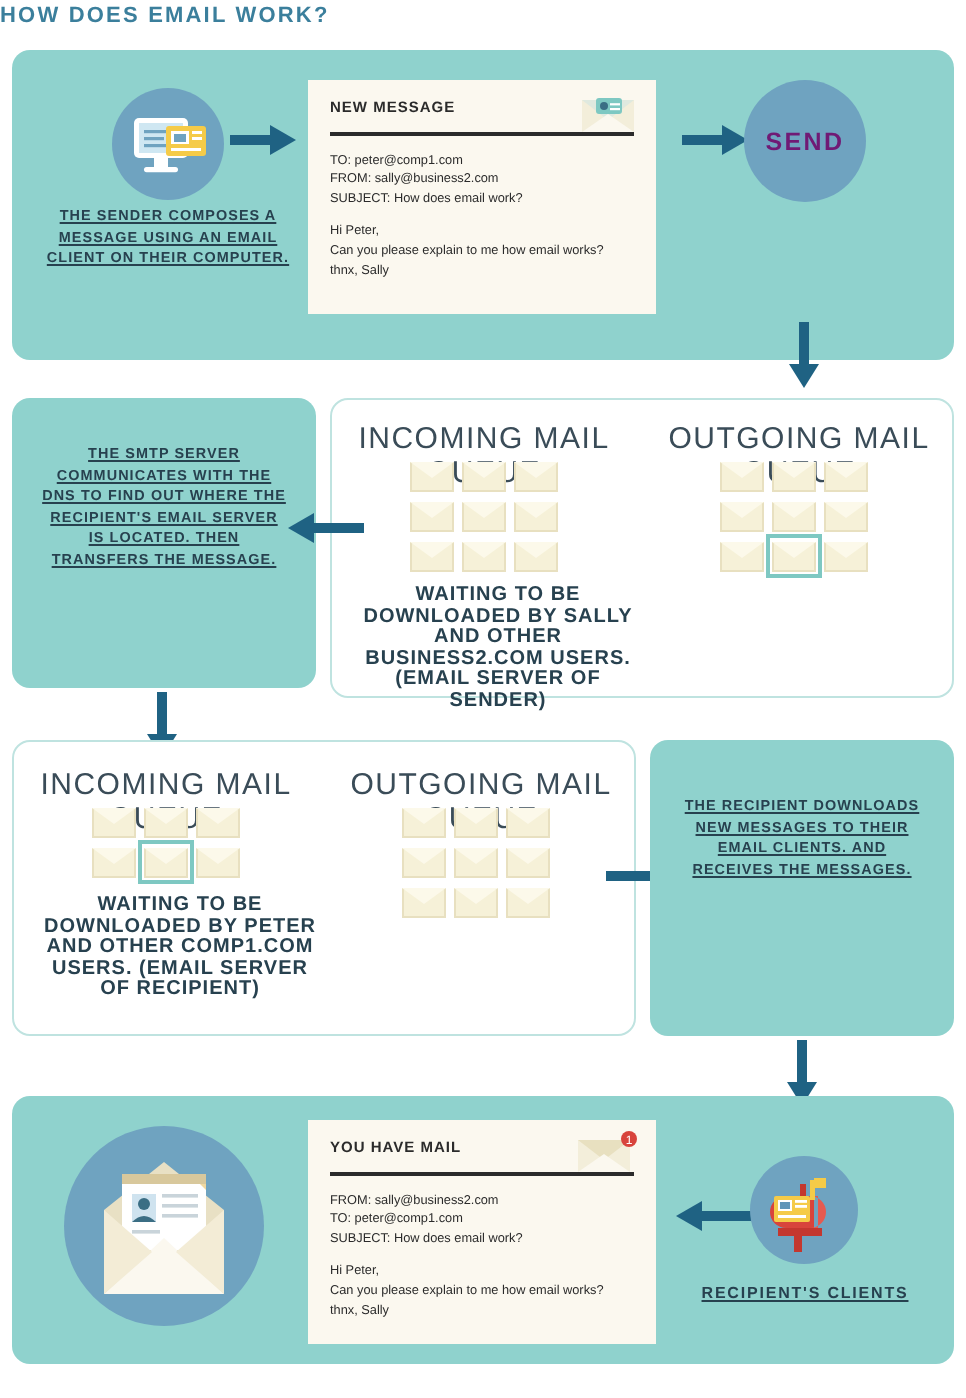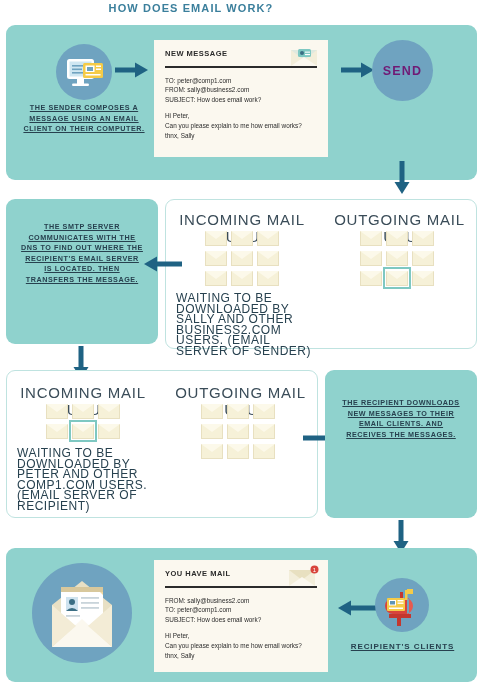--- a/index.html
+++ b/index.html
@@ -7,21 +7,21 @@
     width: 483px; height: 699px;
     background: #ffffff;
     font-family: "Liberation Sans", sans-serif;
     overflow: hidden;
     position: relative;
   }
   .page { position: relative; width: 483px; height: 699px; }
 
   .title {
     position: absolute; top: 2px; left: 0; width: 382px;
-    text-align: center;
+    text-align: left;
     font-size: 11px; font-weight: bold; letter-spacing: 1.1px;
     color: #3b7f9c;
   }
 
   
   .panel {
     position: absolute;
     background: #8fd2cd;
     border-radius: 9px;
   }
@@ -39,22 +39,22 @@
 
   .captxt {
     font-size: 7.2px; font-weight: bold; letter-spacing: .55px;
     line-height: 10.5px; color: #27414f; text-align: center; text-decoration: underline;
   }
   .qhead {
     font-size: 15px; font-weight: normal; letter-spacing: .75px;
     color: #3a4c58; text-align: center;
   }
   .qcap {
-    font-size: 12px; font-weight: normal; letter-spacing: .5px;
-    line-height: 10.5px; color: #27414f; 
+    font-size: 10px; font-weight: bold; letter-spacing: .5px;
+    line-height: 10.5px; color: #27414f; text-align: center;
   }
 
   
   .msgcard {
     position: absolute;
     background: #fbf8ef;
     padding: 9px 11px;
   }
   .msgtitle {
     font-size: 7.5px; font-weight: bold; letter-spacing: .5px; color: #2b2b2b;

